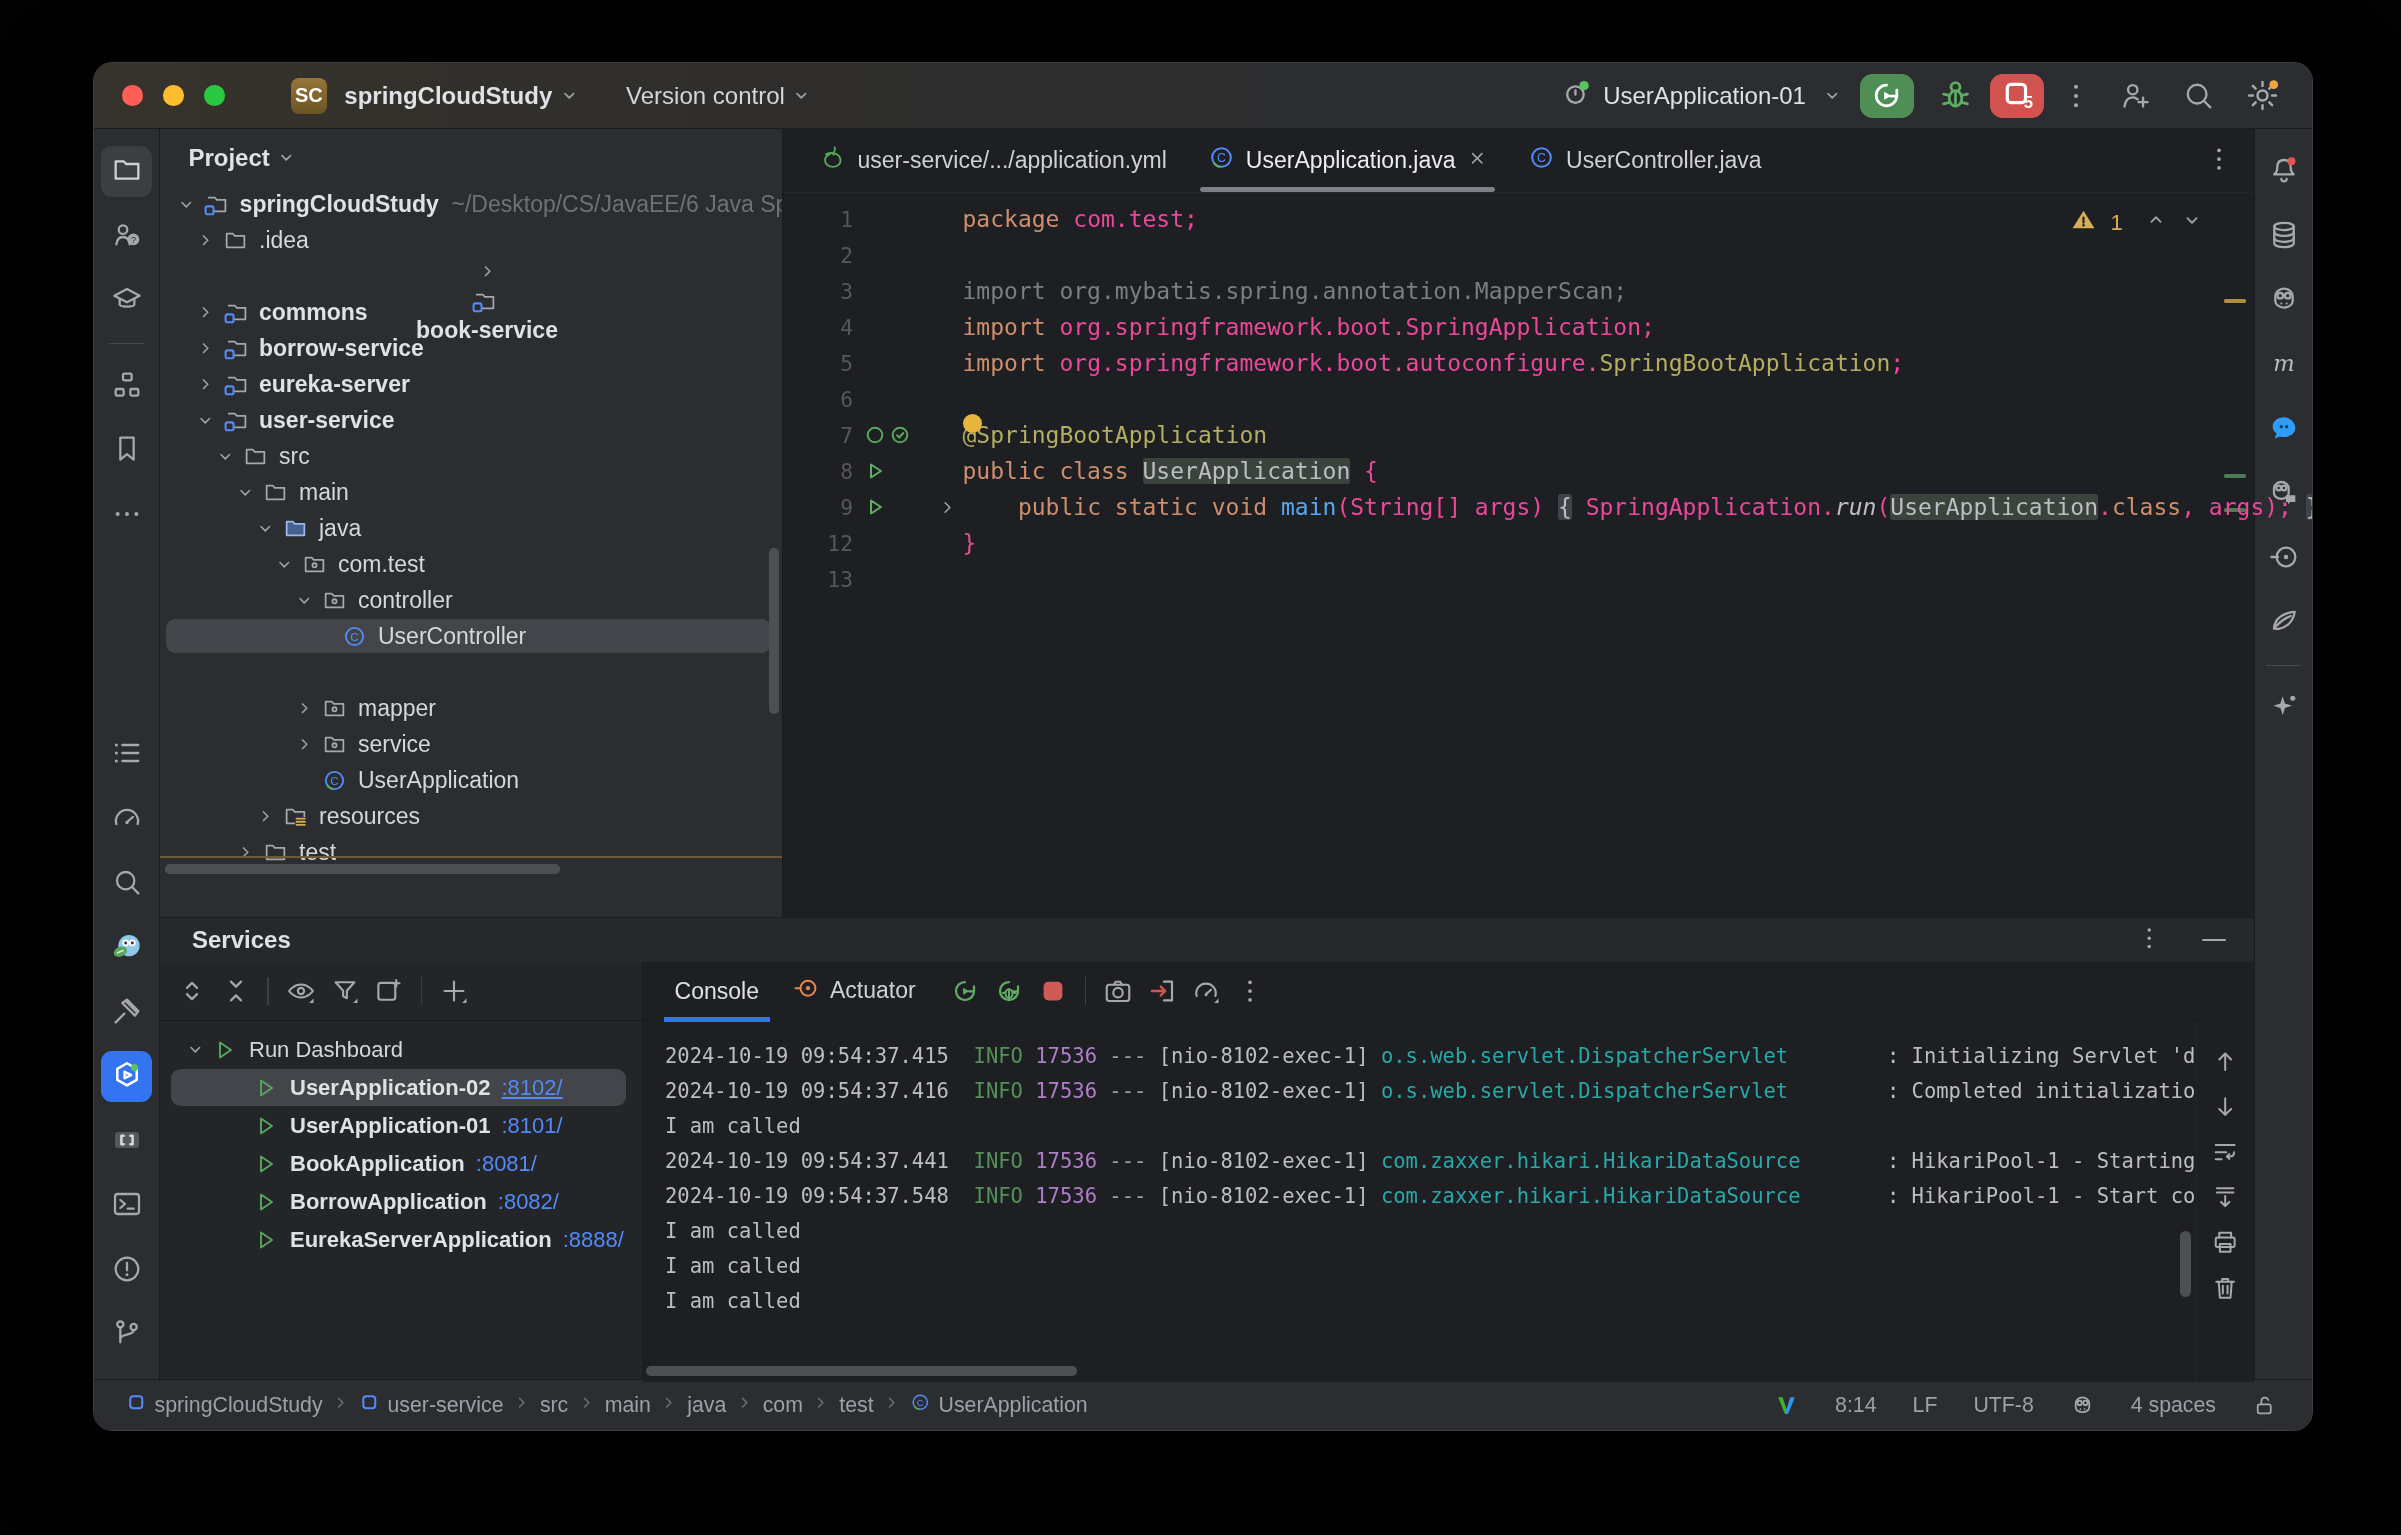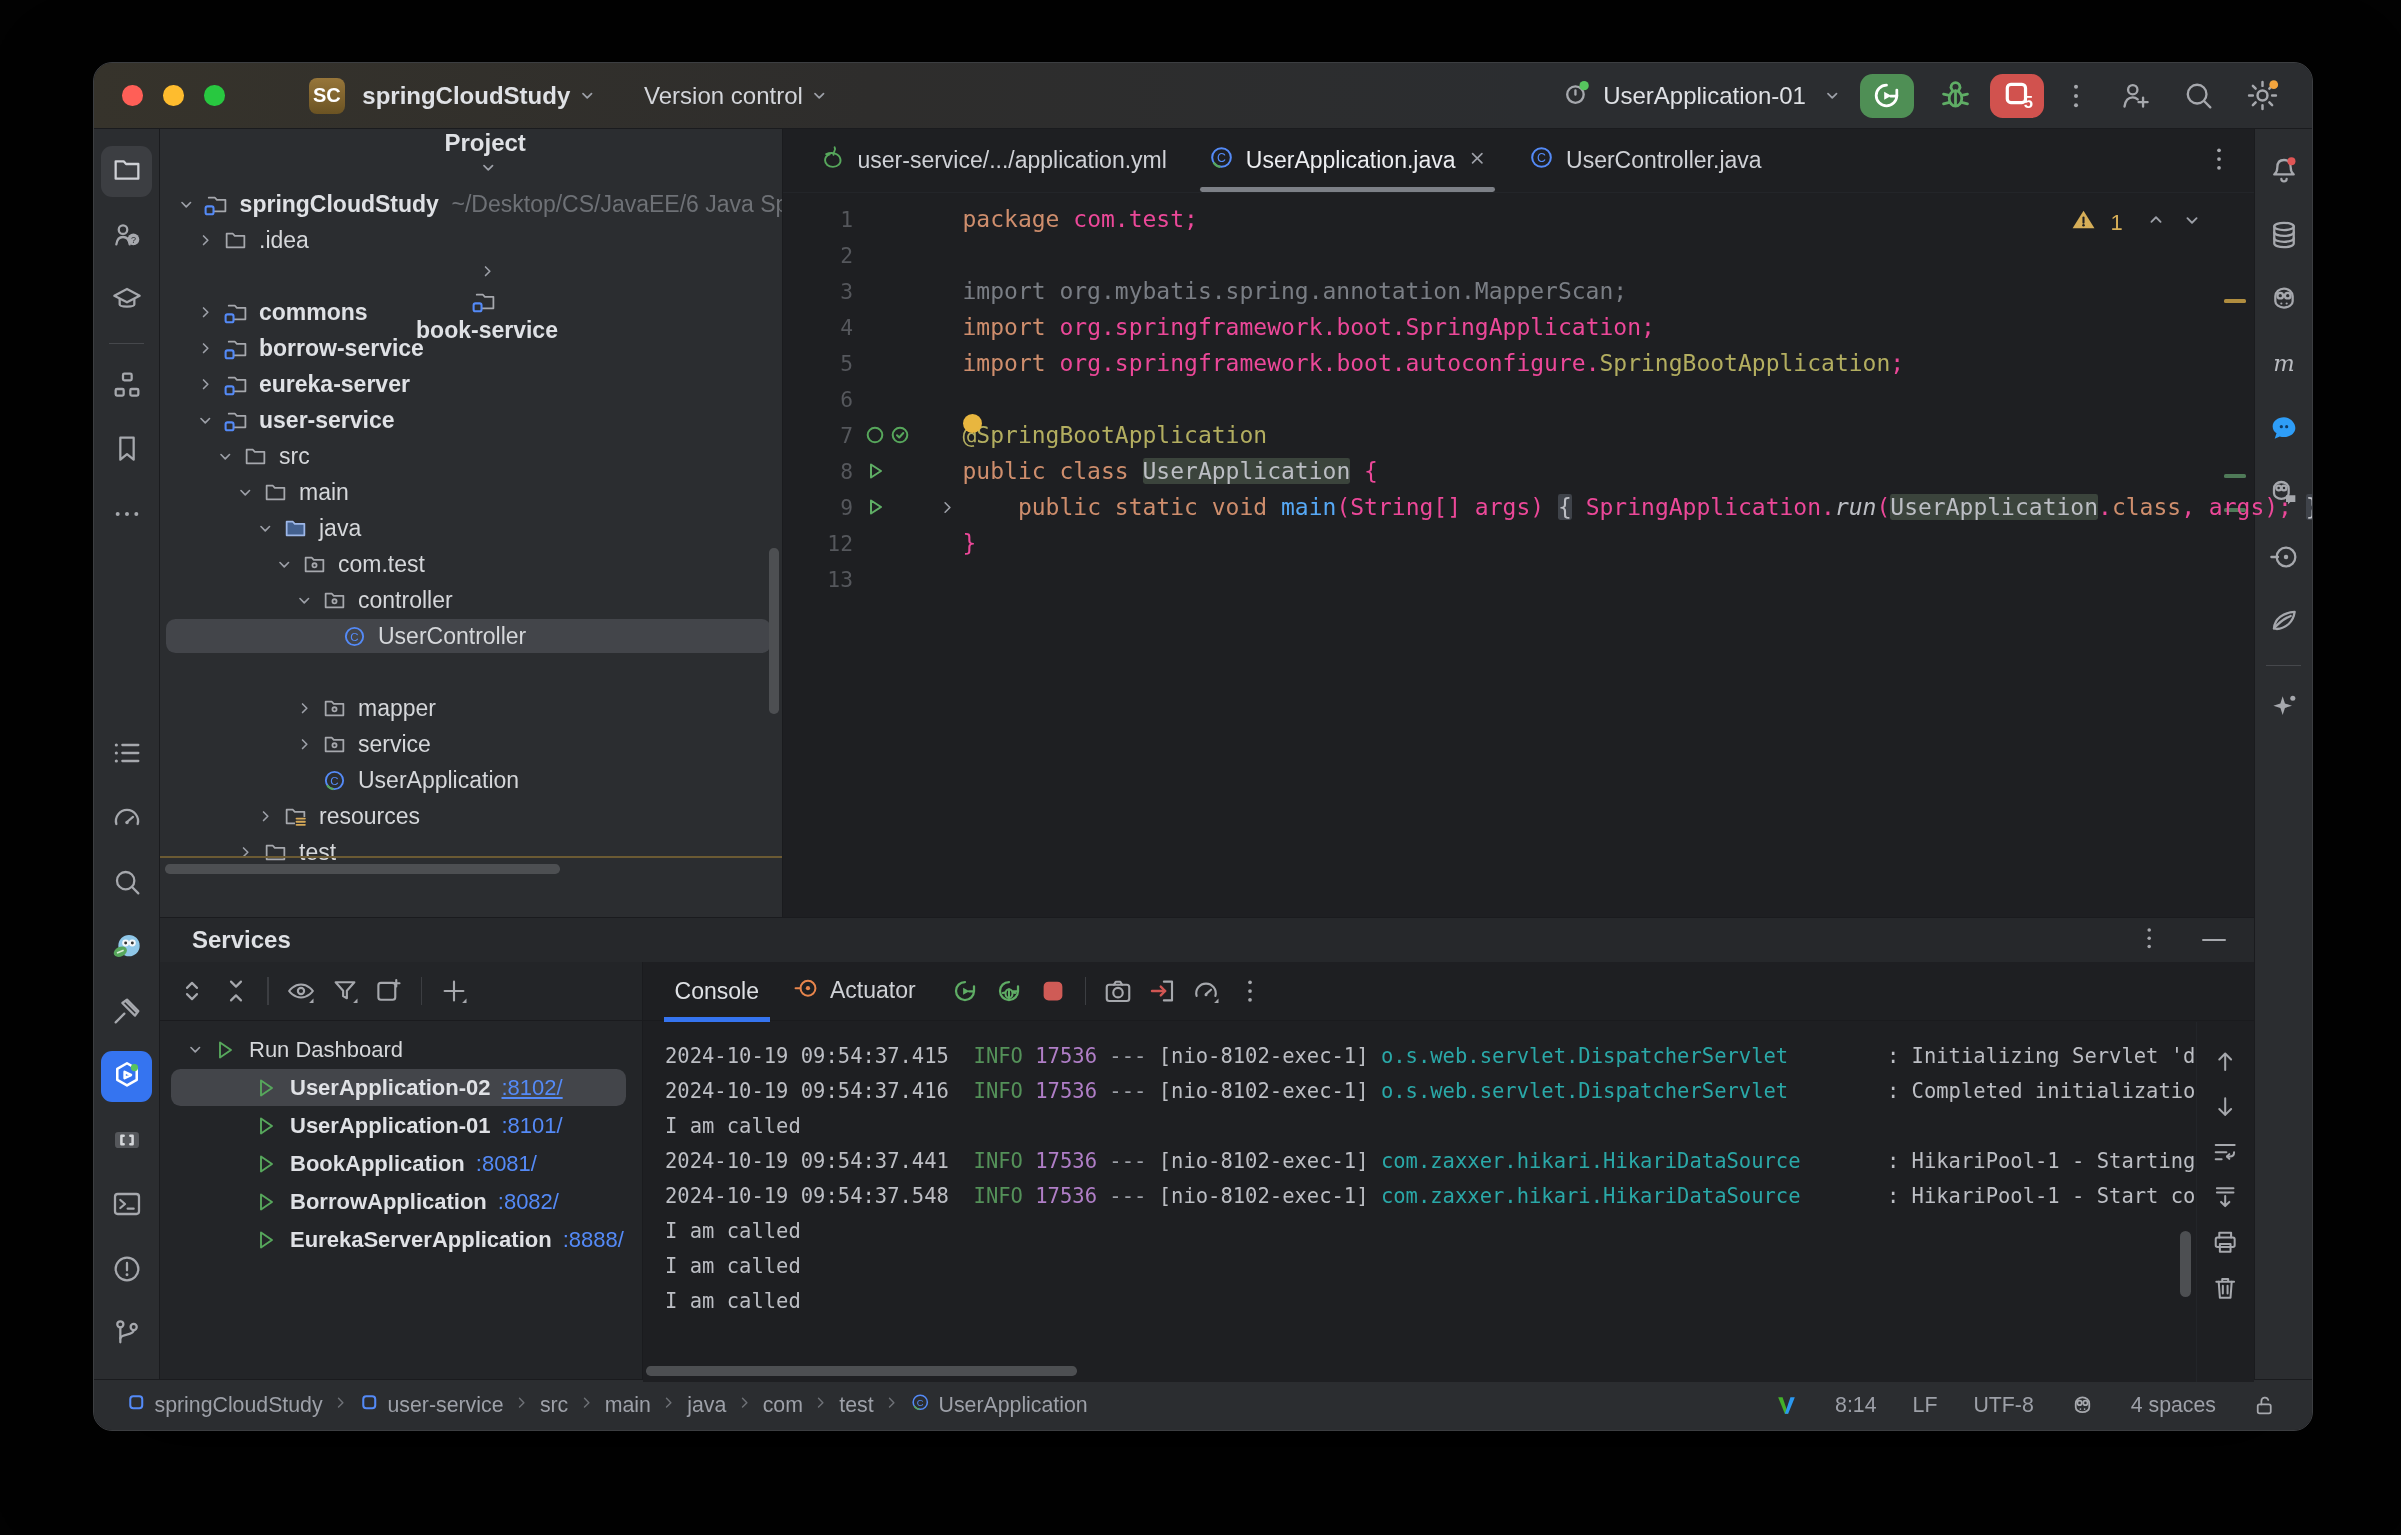--- a/index.html
+++ b/index.html
@@ -3,21 +3,21 @@
 <meta charset="utf-8">
 <style>
   html,body{margin:0;padding:0;background:#000;}
   .stage{position:relative;width:2401px;height:1536px;background:#020202;font-family:"Liberation Sans",sans-serif;overflow:hidden;}
   .win{position:absolute;left:93px;top:62px;width:2218px;height:1367px;background:#1e1f22;border-radius:19px;
        box-shadow:0 32px 95px rgba(0,0,0,.8);display:flex;flex-direction:column;overflow:hidden;border:0.8px solid #3c3e41;}
   
   .titlebar{height:65px;flex:0 0 65px;display:flex;align-items:center;padding:0 32px 0 28.4px;
             background:linear-gradient(90deg,#36332b 0%,#2e2d2c 35%,#2b2d30 65%);border-bottom:1.6px solid #1a1b1e;}
   .tl{width:20.5px;height:20.5px;border-radius:50%;margin-right:20.5px;}
-  .app-badge{width:36px;height:36px;border-radius:8px;margin-left:84px;display:flex;align-items:center;justify-content:center;
+  .app-badge{width:36px;height:36px;border-radius:8px;margin-left:66px;display:flex;align-items:center;justify-content:center;
              background:linear-gradient(180deg,#97763a,#6b5323);color:#fff;font-weight:bold;font-size:20px;}
   .tb-title{margin-left:17.4px;color:#dfe1e5;font-size:24px;font-weight:600;}
   .tb-vcs{margin-left:47px;color:#d3d5da;font-size:24px;}
   .chv{margin-left:6.3px;display:flex;align-items:center;}
   .tb-spacer{flex:1;}
   .runcfg{display:flex;align-items:center;gap:9.5px;color:#dfe1e5;font-size:24px;}
   .tb-btn{width:54px;height:44px;border-radius:12.6px;display:flex;align-items:center;justify-content:center;margin-left:17.4px;position:relative;}
   .tb-ico{display:flex;align-items:center;justify-content:center;margin-left:24px;}
   .run-green{background:#4f8f55;}
   .stop-red{background:#d1524e;}
@@ -29,21 +29,21 @@
   .actbar.right{width:57px;flex:0 0 57px;border-left:1.6px solid #1a1b1e;}
   .ab-btn{width:51px;height:51px;border-radius:11px;display:flex;align-items:center;justify-content:center;flex:0 0 51px;}
   .ab-btn.act-folder{background:#3c3e42;}
   .ab-btn.act-services{background:#3574f0;}
   .ab-div{width:35px;height:1.6px;background:#46484c;margin:3.2px 0;flex:0 0 1.6px;}
   .ab-push{margin-top:auto !important;}
   .centercol{flex:1;display:flex;flex-direction:column;min-width:0;}
   .toprow{height:788px;flex:0 0 788px;display:flex;min-width:0;}
   
   .project{width:622px;flex:0 0 622px;background:#2b2d30;border-right:1.6px solid #1a1b1e;position:relative;overflow:hidden;}
-  .prj-header{height:57px;display:flex;align-items:center;padding-left:28.4px;color:#dfe1e5;font-size:24px;font-weight:600;flex-direction:column;}
+  .prj-header{height:57px;display:flex;align-items:center;padding-left:28.4px;color:#dfe1e5;font-size:24px;font-weight:600;}
   .trow{height:36px;display:flex;align-items:center;font-size:23px;color:#d5d7da;position:relative;white-space:nowrap;}
   .trow .rowbg{position:absolute;left:6.3px;right:11px;top:0.8px;bottom:0.8px;border-radius:9.5px;background:#43454a;}
   .trow>*{position:relative;}
   .t-chev{width:27px;flex:0 0 27px;display:flex;align-items:center;justify-content:center;}
   .t-ico{width:32px;flex:0 0 32px;display:flex;align-items:center;justify-content:center;margin-right:8px;}
   .t-bold{font-weight:600;color:#dfe1e5;}
   .t-suffix{color:#6e7176;margin-left:12.6px;overflow:hidden;}
   .prj-amber{position:absolute;left:0;right:0;top:727px;height:2.4px;background:#6b5a33;}
   .prj-hscroll{position:absolute;left:4.7px;top:735px;width:395px;height:9.5px;border-radius:4.7px;background:#4d4f52;}
   .prj-vscroll{position:absolute;right:3.2px;top:419px;width:9.5px;height:166px;border-radius:4.7px;background:#4d4f52;}

